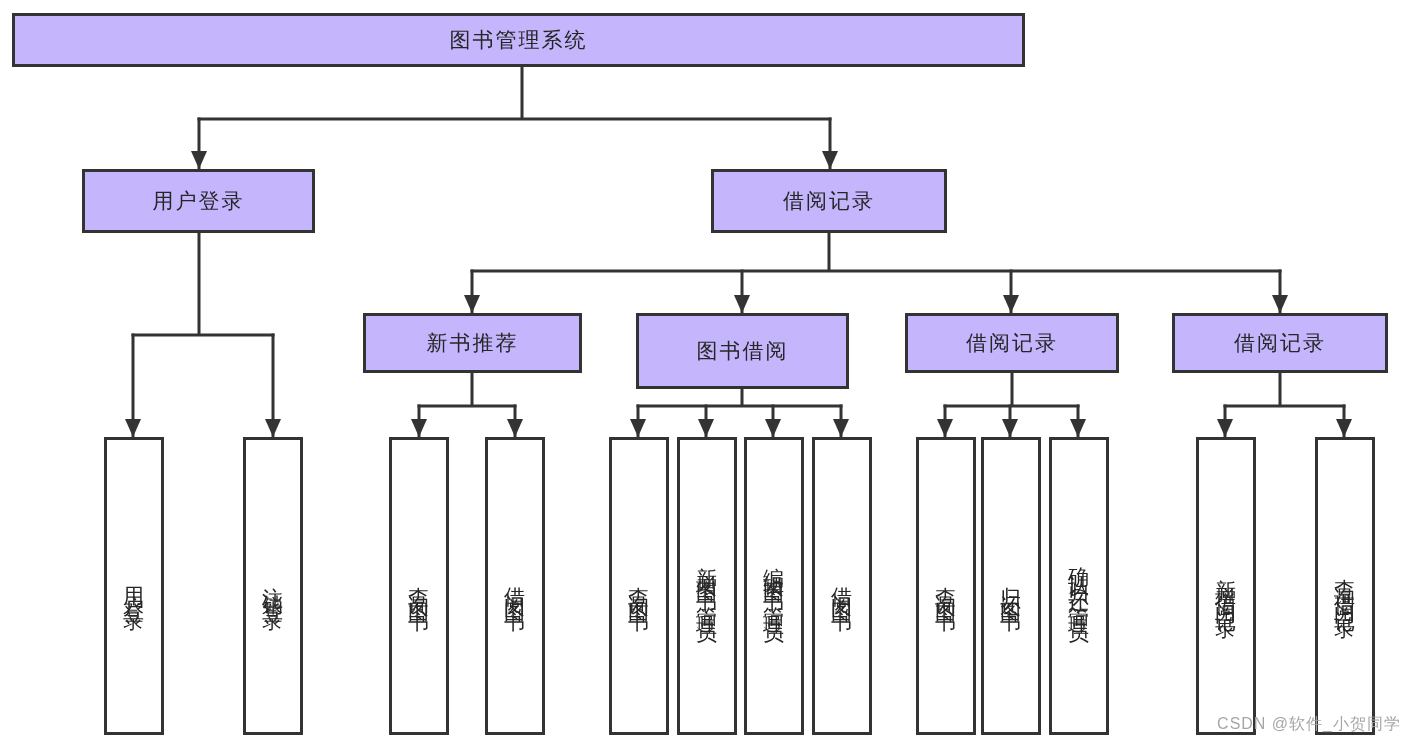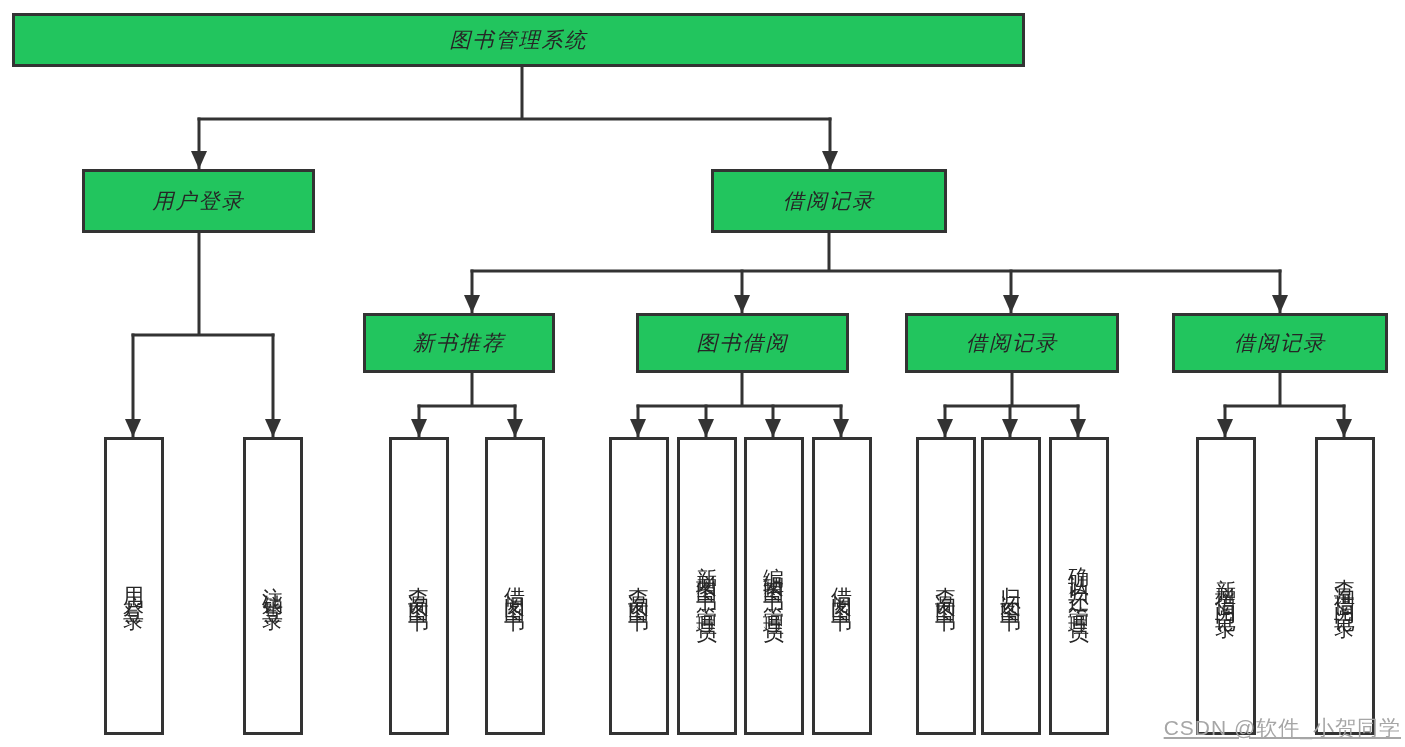--- a/index.html
+++ b/index.html
@@ -14,29 +14,28 @@
   .connectors {
     position: absolute;
     left: 0; top: 0;
     width: 1405px; height: 747px;
     pointer-events: none;
   }
   .node {
     position: absolute;
     box-sizing: border-box;
     border: 3px solid #333333;
-    background: #22c55e;
+    background: #c4b5fd;
     display: flex;
     align-items: center;
     justify-content: center;
     color: #262626;
     font-size: 21px;
     letter-spacing: 2px;
     white-space: nowrap;
-    font-style: italic;
   }
   .leaf {
     position: absolute;
     box-sizing: border-box;
     top: 437px;
     height: 298px;
     width: 60px;
     border: 3px solid #333333;
     background: #ffffff;
     display: flex;
@@ -48,25 +47,24 @@
     writing-mode: vertical-rl;
     font-size: 21px;
     letter-spacing: 8px;
     line-height: 1;
     white-space: nowrap;
   }
   .watermark {
     position: absolute;
     top: 714px;
     right: 4px;
-    font-size: 21px;
+    font-size: 16px;
     color: #a6a6a6;
     letter-spacing: 1px;
     z-index: 5;
-    text-decoration: underline;
   }
 </style>
 </head>
 <body>
 
 <div class="stage">
 
   <svg class="connectors" viewBox="0 0 1405 747" xmlns="http://www.w3.org/2000/svg">
     <defs>
       <marker id="arw" markerUnits="userSpaceOnUse" markerWidth="18" markerHeight="16" viewBox="0 0 18 16" refX="17" refY="8" orient="auto">
@@ -114,24 +112,24 @@
     <span>图书管理系统</span>
   </div>
 
   <div class="node" style="left:82px; top:169px; width:233px; height:64px;">
     <span>用户登录</span>
   </div>
   <div class="node" style="left:711px; top:169px; width:236px; height:64px;">
     <span>借阅记录</span>
   </div>
 
-  <div class="node" style="left:363px; top:313px; width:192px; height:60px;">
+  <div class="node" style="left:363px; top:313px; width:219px; height:60px;">
     <span>新书推荐</span>
   </div>
-  <div class="node" style="left:636px; top:313px; width:213px; height:60px;">
+  <div class="node" style="left:636px; top:313px; width:213px; height:76px;">
     <span>图书借阅</span>
   </div>
   <div class="node" style="left:905px; top:313px; width:214px; height:60px;">
     <span>借阅记录</span>
   </div>
   <div class="node" style="left:1172px; top:313px; width:216px; height:60px;">
     <span>借阅记录</span>
   </div>
 
   <div class="leaf" style="left:104px;">

